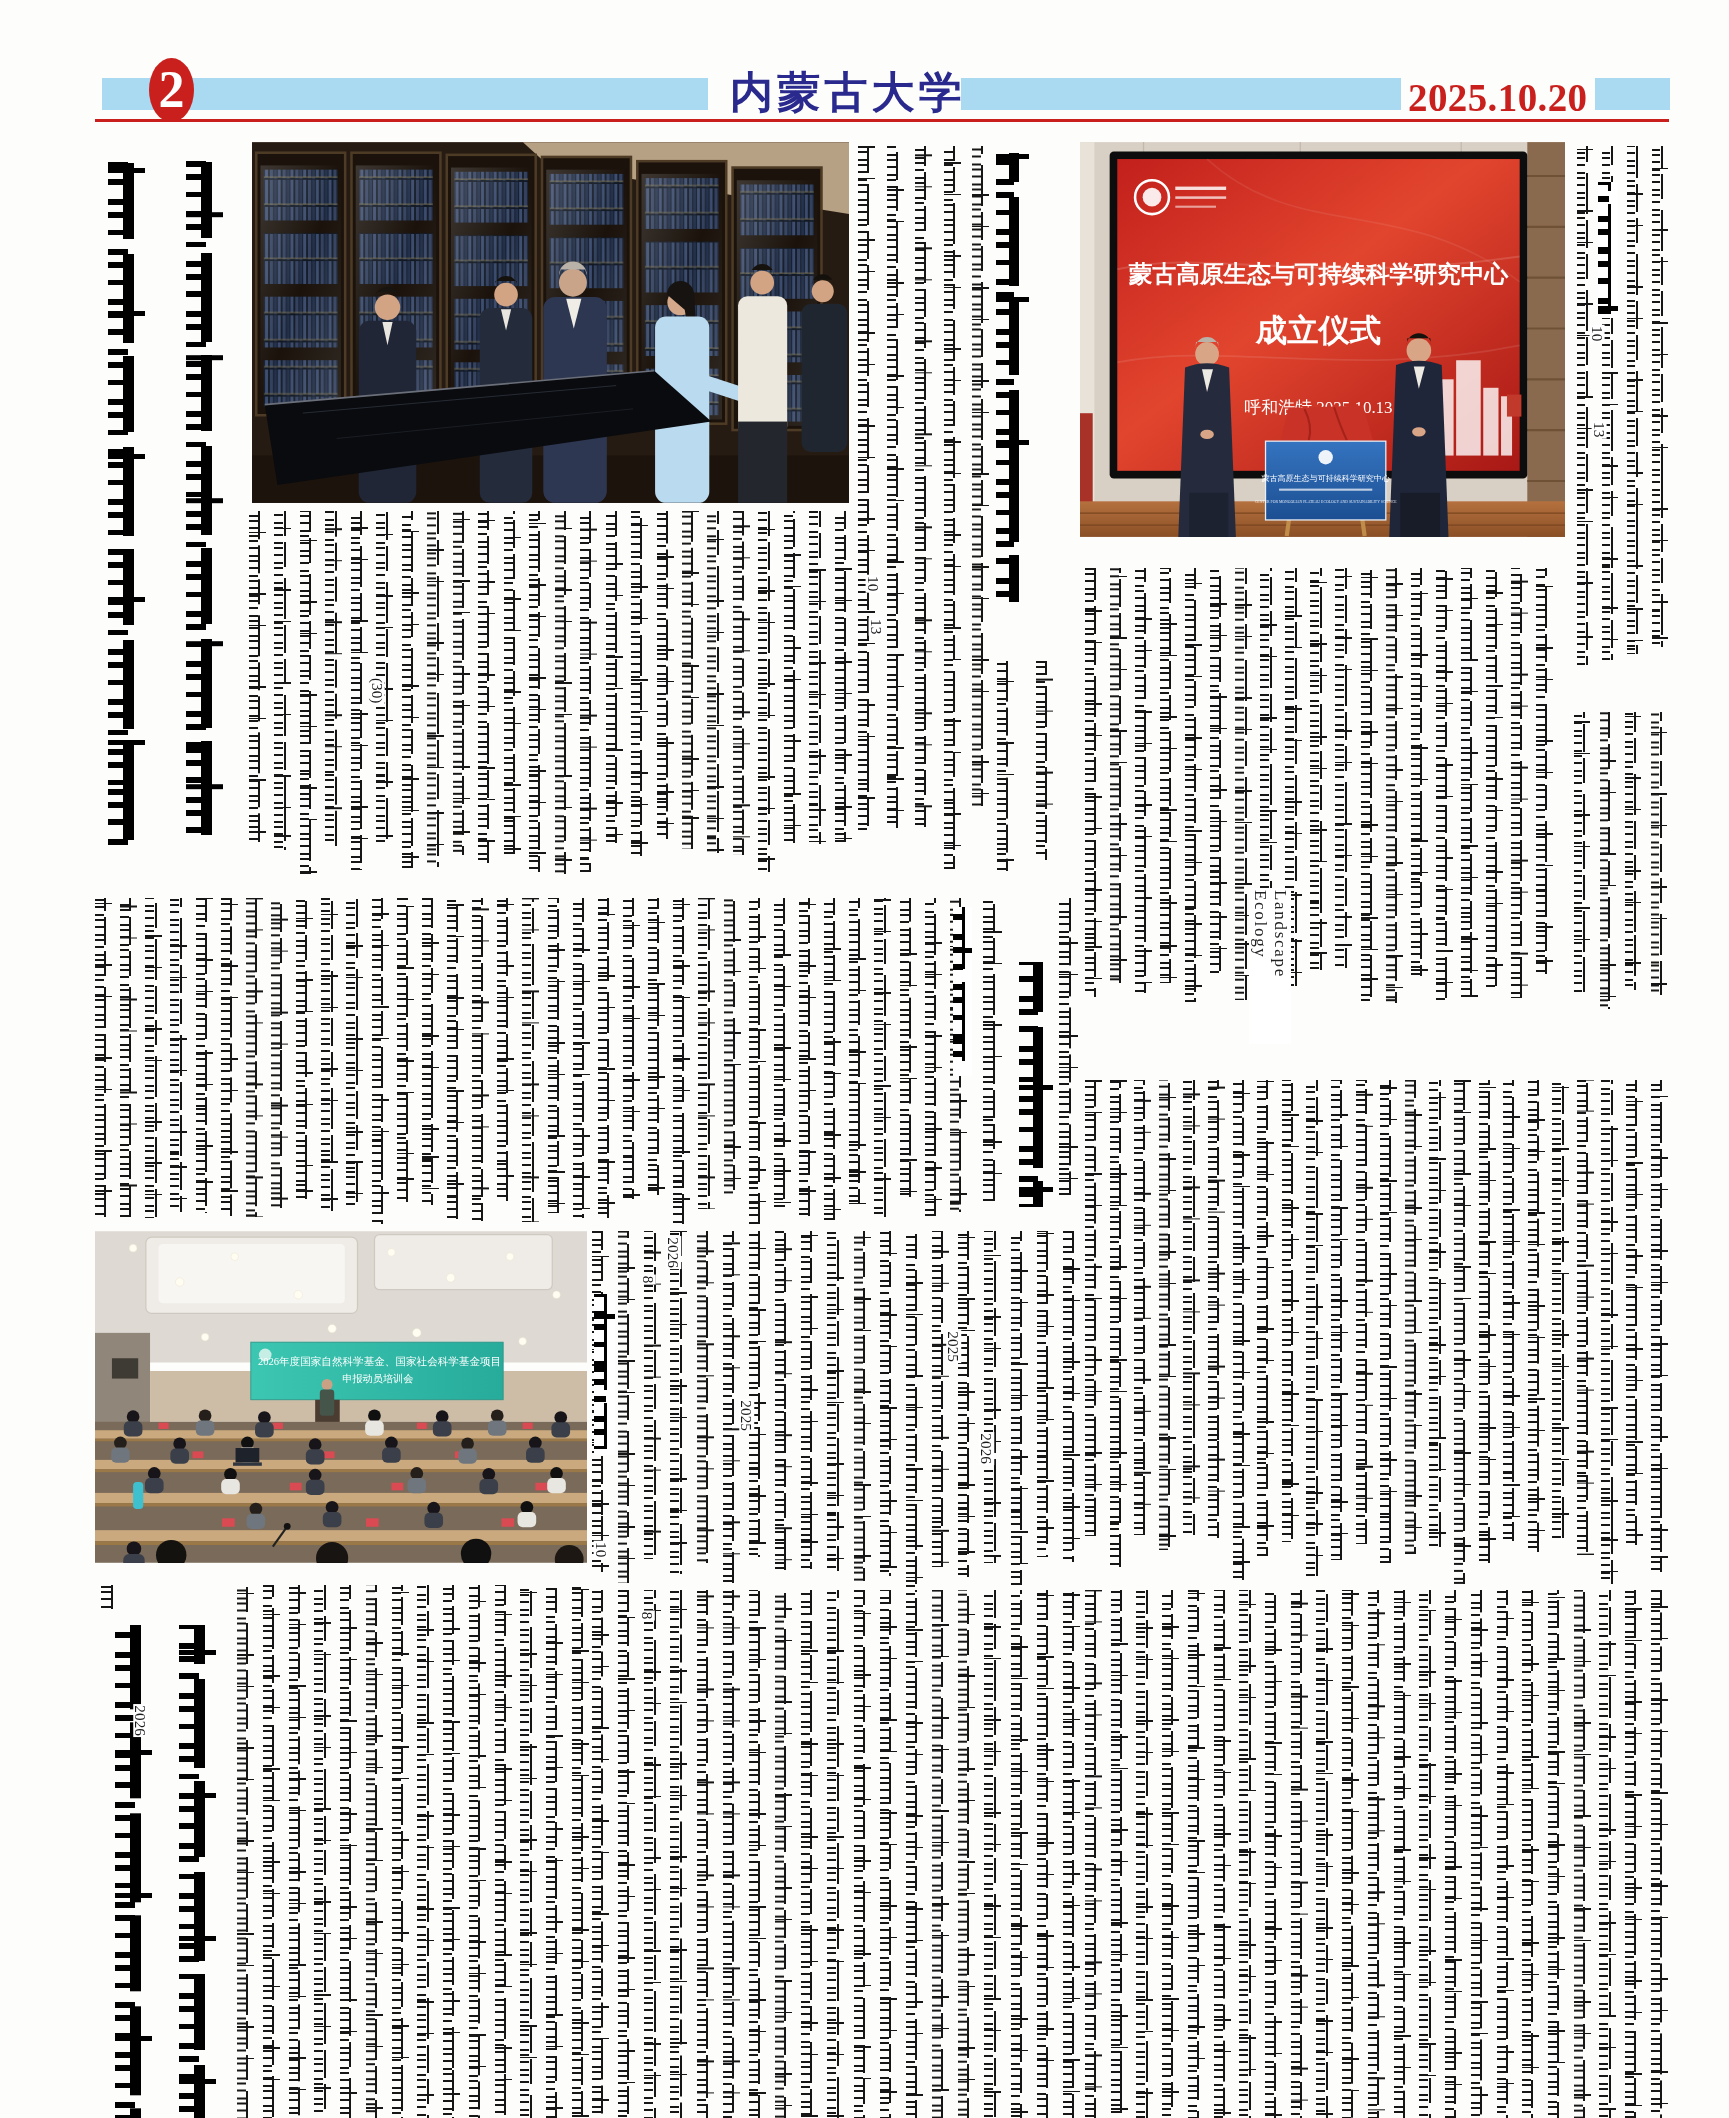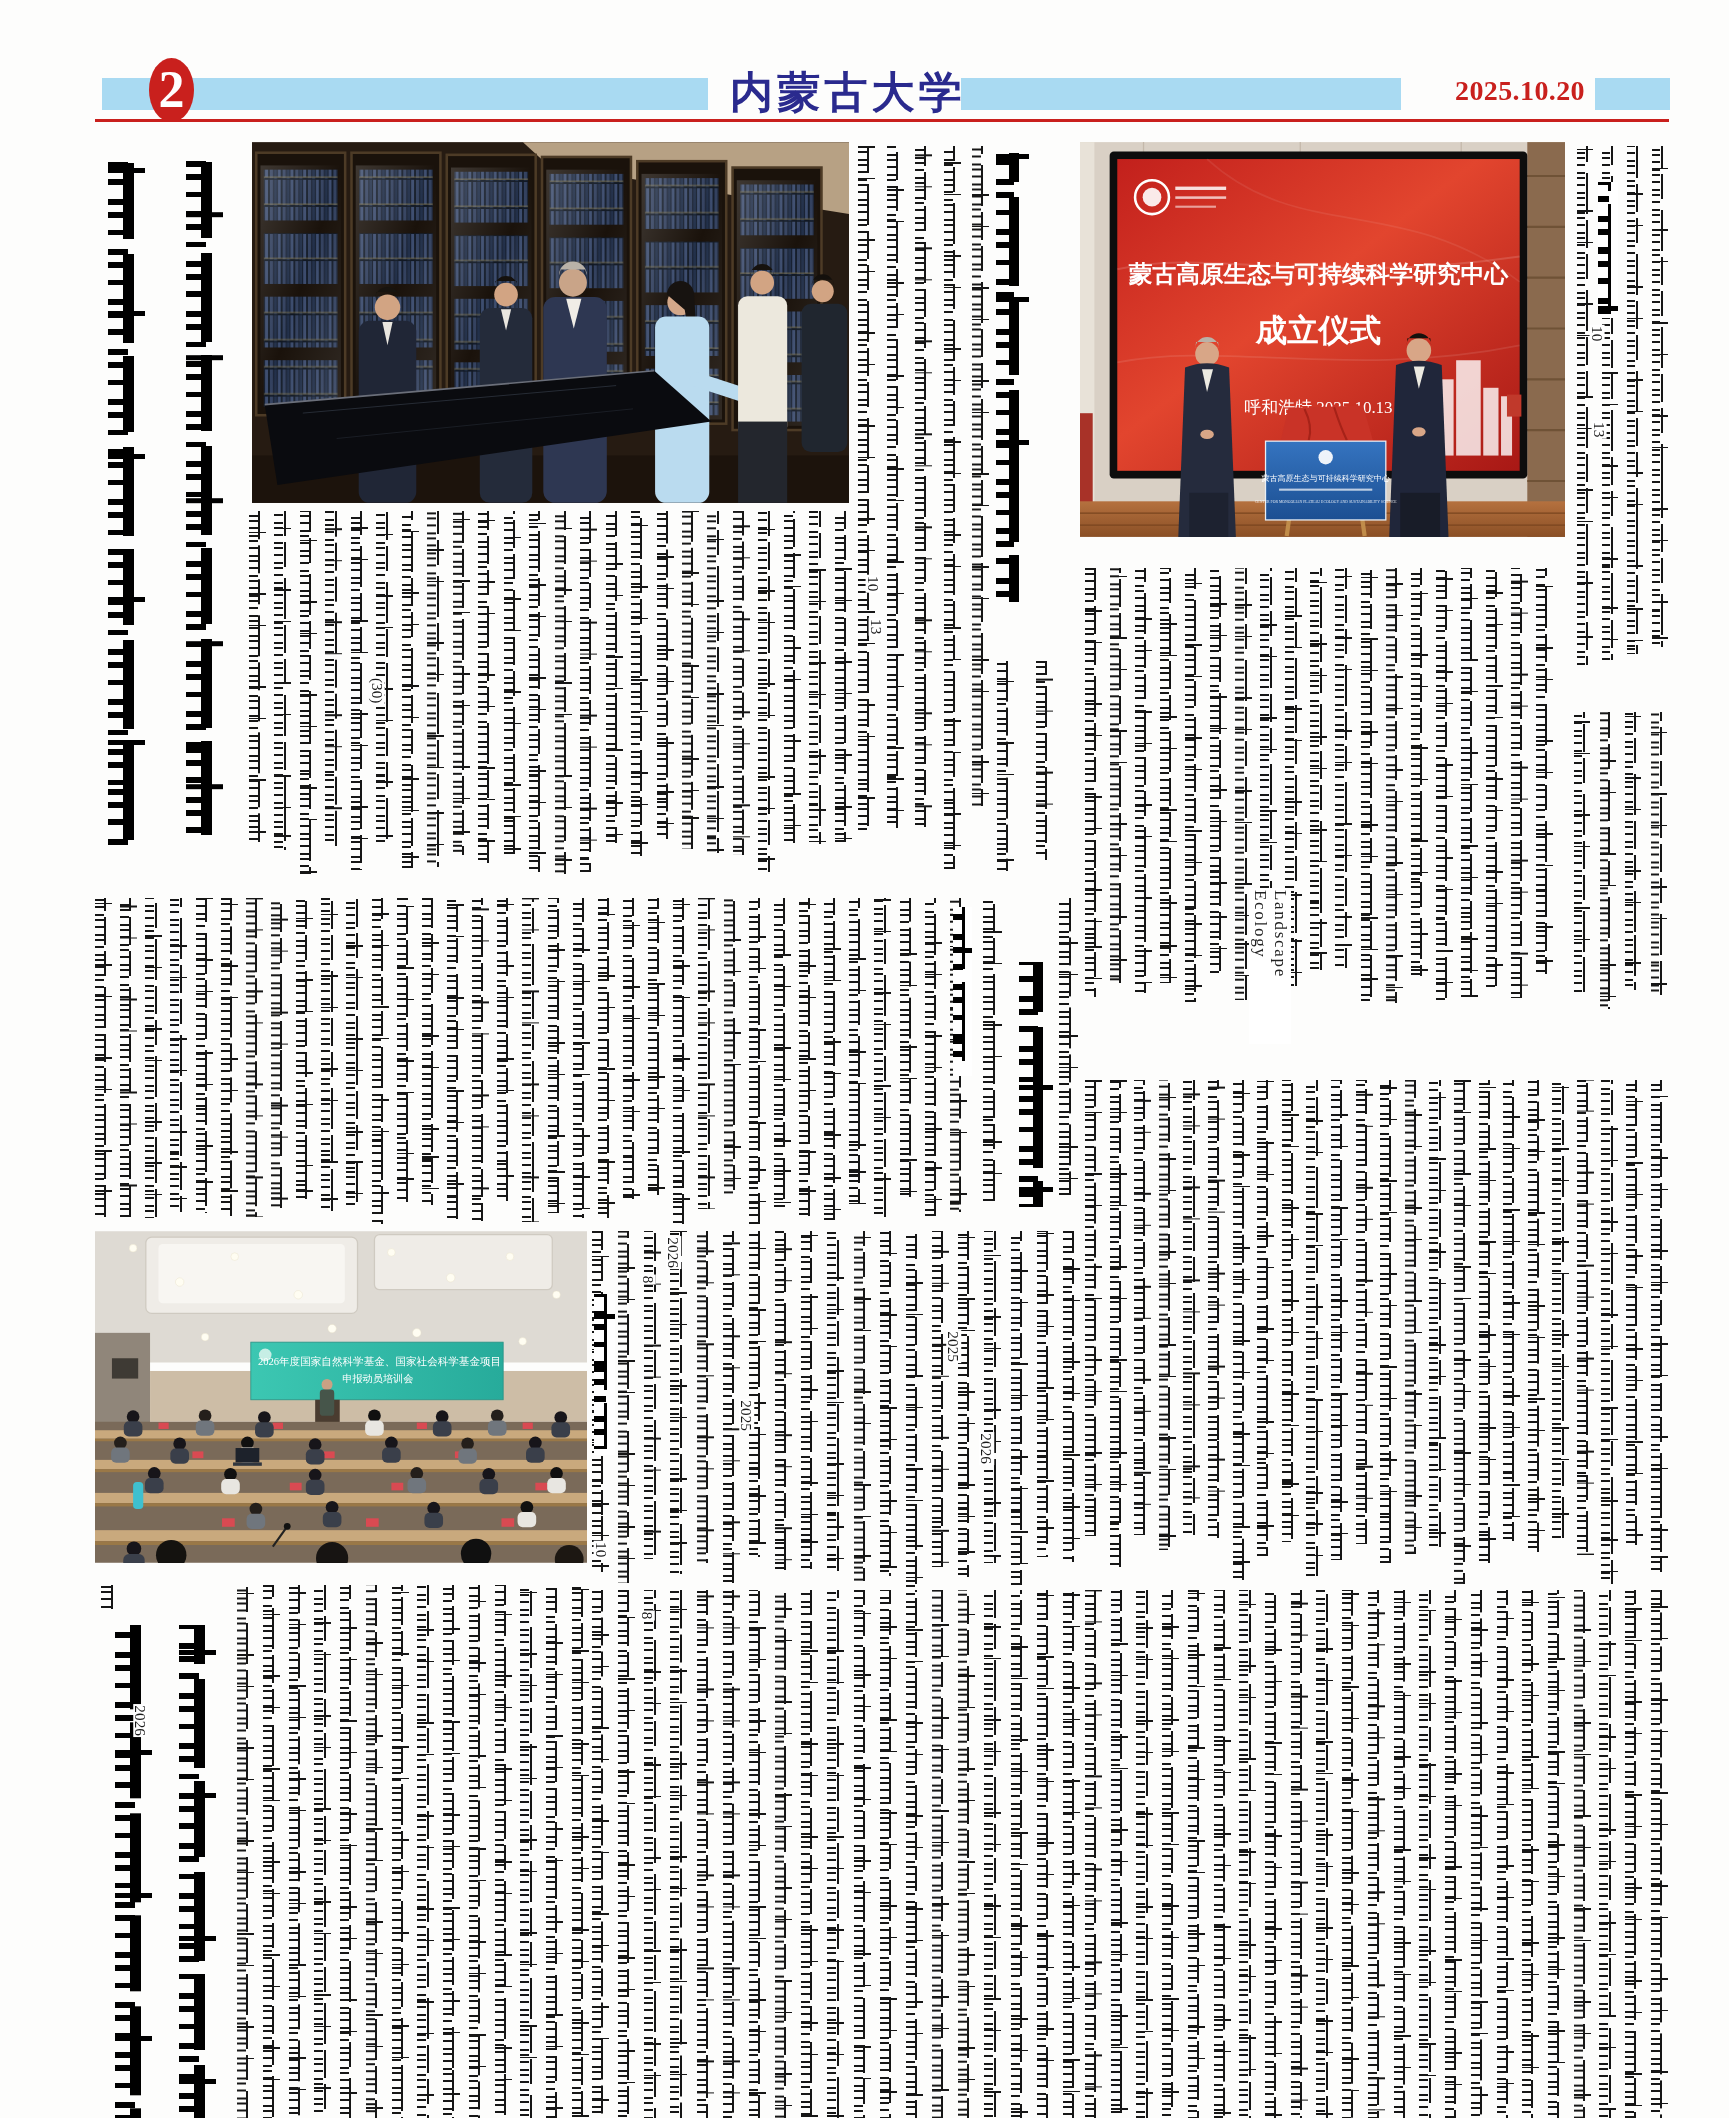--- a/index.html
+++ b/index.html
@@ -5,22 +5,22 @@
   html,body{margin:0;padding:0;background:#e9e7e2;}
   #page{position:relative;width:1729px;height:2370px;background:#fdfdfc;overflow:hidden;
         font-family:"Liberation Serif",serif;}
   
   .band{position:absolute;height:32px;top:78px;background:var(--band_blue,#a9daf2);}
   #page-circle{position:absolute;left:149px;top:58px;width:45px;height:64px;border-radius:50%;
     background:var(--accent_red,#c9201d);color:#fff;text-align:center;line-height:64px;
     font-size:52px;font-weight:bold;}
   #masthead{position:absolute;left:708px;top:64px;width:280px;text-align:center;
     font-size:43px;font-weight:bold;letter-spacing:4.2px;color:var(--masthead_navy,#2a2a8e);}
-  #issue-date{position:absolute;left:1408px;top:75px;width:186px;font-size:28px;font-weight:bold;
-    color:var(--accent_red,#c9201d);letter-spacing:0.4px;margin-left:47px;}
+  #issue-date{position:absolute;left:1408px;top:75px;width:186px;font-size:39px;font-weight:bold;
+    color:var(--accent_red,#c9201d);letter-spacing:0.4px;}
   #red-rule{position:absolute;left:95px;top:119px;width:1574px;height:3px;
     background:var(--accent_red,#c9201d);}
   
   .greek{position:absolute;display:flex;justify-content:space-between;align-items:flex-start;z-index:2;}
   .greek.mask{background:#fff;z-index:3;}
   .greek .c{flex:0 0 var(--cw,17px);height:100%;background-repeat:repeat-y;}
   .greek.reg .c{background-image:
     repeating-linear-gradient(180deg,var(--ink,#161616) 0 2.1px,transparent 2.1px 5.1px,var(--ink,#161616) 5.1px 7.2px,transparent 7.2px 12px,var(--ink,#161616) 12px 14px,transparent 14px 20px),
     repeating-linear-gradient(180deg,var(--ink,#161616) 0 41px,transparent 41px 47px,var(--ink,#161616) 47px 75px,transparent 75px 81px,var(--ink,#161616) 81px 106px,transparent 106px 117px),
     repeating-linear-gradient(180deg,transparent 0 24px,var(--ink,#161616) 24px 26px,transparent 26px 56px,var(--ink,#161616) 56px 57px,transparent 57px 93px);

